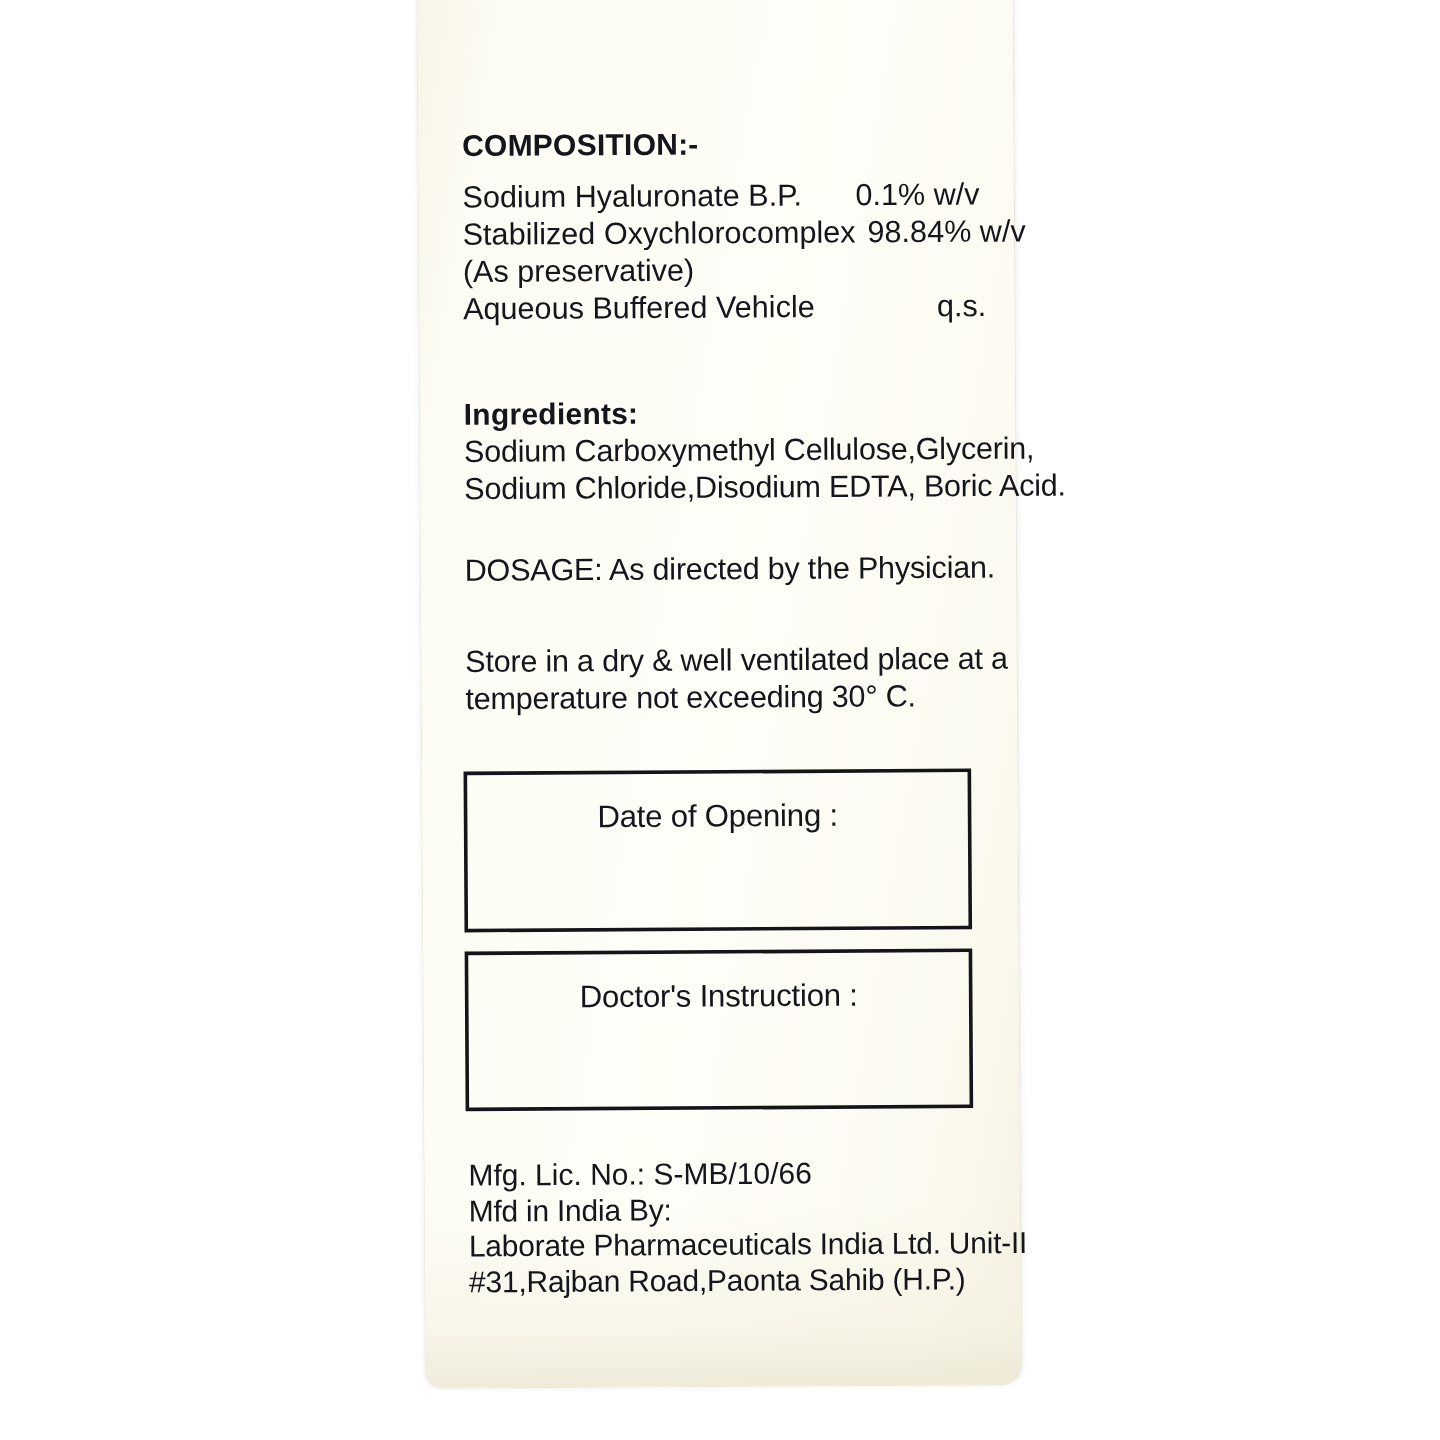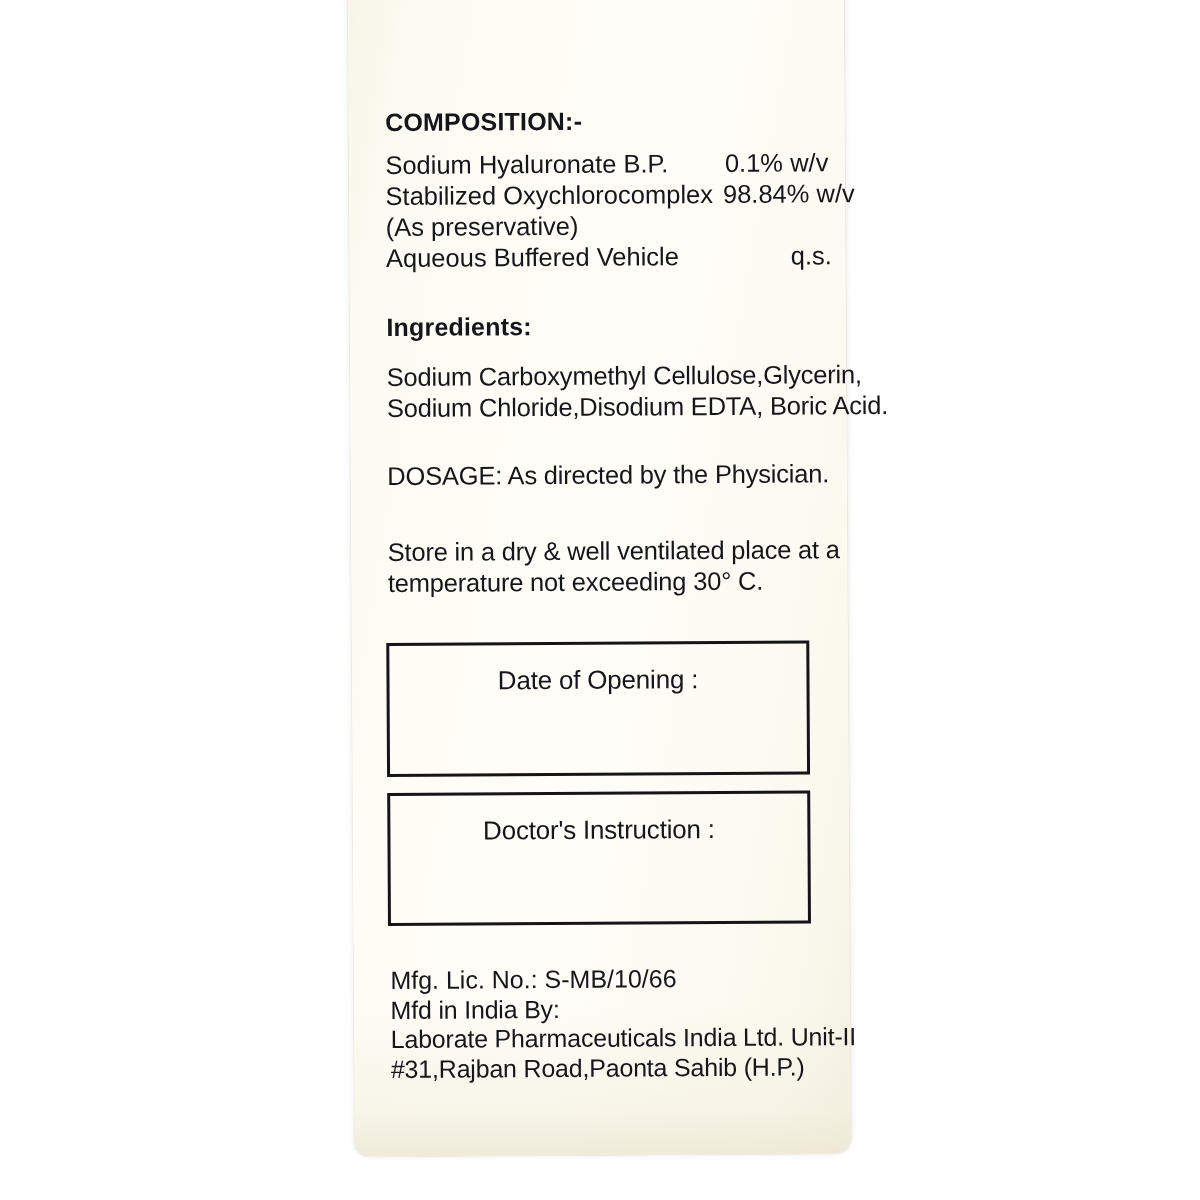--- a/index.html
+++ b/index.html
@@ -74,25 +74,25 @@
     align-items: baseline;
     font-size: 25.5px;
     line-height: 31px;
     white-space: nowrap;
   }
   .comp-name { flex: 0 0 auto; }
   .comp-val  { margin-left: auto; padding-left: 10px; }
 
   #composition-heading { position: absolute; left: 2px;  top: 108px; }
   #composition-list    { position: absolute; left: 2px;  top: 150px; width: 451px; }
-  .comp-row.r1 .comp-val { margin-right: 8px; }
+  .comp-row.r1 .comp-val { margin-right: 20px; }
   .comp-row.r3 { display: block; }
-  .comp-row.r4 .comp-val { margin-right: 5px; }
+  .comp-row.r4 .comp-val { margin-right: 15px; }
 
-  #ingredients-heading { position: absolute; left: 2px;  top: 313px; }
+  #ingredients-heading { position: absolute; left: 2px;  top: 332px; }
   #ingredients-list    { position: absolute; left: 2px;  top: 362px; }
 
   #dosage-line         { position: absolute; left: 2px;  top: 461px; }
 
   #storage-block       { position: absolute; left: 2px;  top: 537px; }
 
   
   .field-box {
     position: absolute;
     border: 3px solid #14141a;

